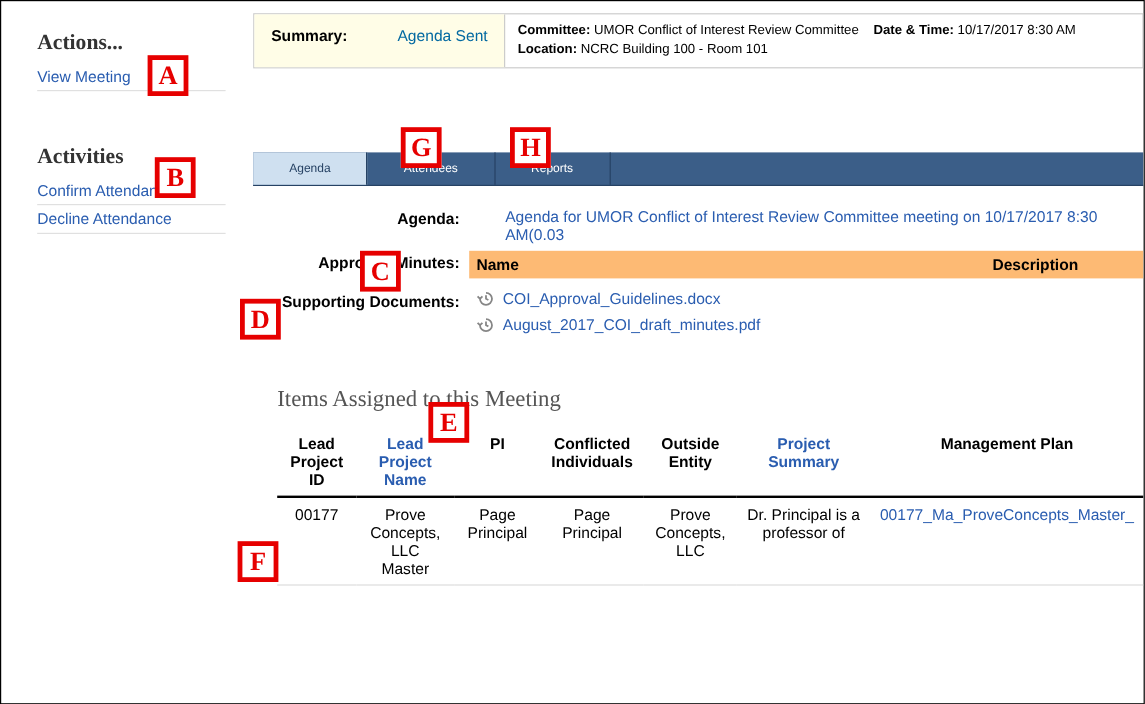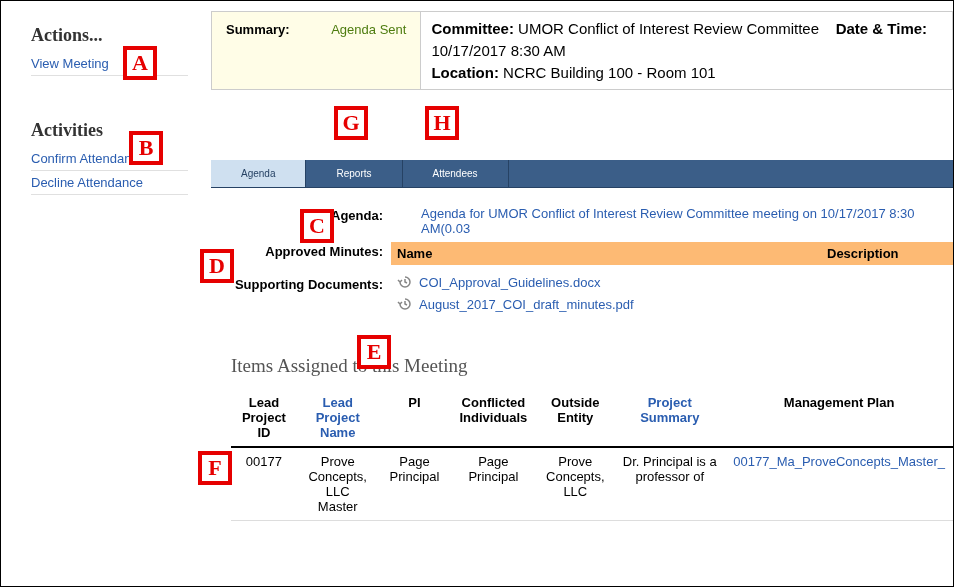--- a/index.html
+++ b/index.html
@@ -6,22 +6,22 @@
   body { font-family: Arial, Helvetica, sans-serif; font-size: 13px; color: #000; background: #fff; width: 954px; height: 587px; overflow: hidden; position: relative; border: 1px solid #000; }
   .container { display: flex; height: 100%; }
   .sidebar { width: 195px; padding: 10px 8px 10px 30px; }
   .sidebar-heading { font-family: "Times New Roman", serif; font-size: 18px; font-weight: bold; color: #333; margin-top: 14px; margin-bottom: 6px; }
   .sidebar-link { display: block; color: #2a5db0; text-decoration: none; font-size: 13px; padding: 4px 0; border-bottom: 1px solid #e0e0e0; }
   .sidebar-link.first { margin-top: 2px; }
   .main { flex: 1; padding: 10px 0 0 15px; overflow: hidden; }
   .status-bar { display: flex; border: 1px solid #ccc; margin-bottom: 20px; }
   .status-box { background: #fffde7; border-right: 1px solid #ccc; padding: 10px 14px; font-size: 13px; }
   .status-label { font-weight: bold; }
-  .status-value { color: #4d7c0f; margin-left: 38px; }
-  .meta-box { flex: 1; padding: 6px 10px; font-size: 15px; line-height: 1.45; }
+  .status-value { color: #0369a1; margin-left: 38px; }
+  .meta-box { flex: 1; padding: 6px 10px; font-size: 11px; line-height: 1.45; }
   .meta-bold { font-weight: bold; }
   .tabs { display: flex; background: #3b5e88; border-bottom: 1px solid #264264; margin-top: 70px; }
   .tab { padding: 8px 30px; color: #fff; font-size: 10px; cursor: pointer; border-right: 1px solid #264264; }
   .tab.active { background: #cfe0f0; color: #264264; }
   .content { padding: 18px 0 0 20px; }
   .field-row { display: flex; margin-bottom: 6px; font-size: 13px; align-items: flex-start; }
   .field-label { font-weight: bold; text-align: right; width: 160px; padding-right: 8px; padding-top: 2px; }
   .field-value { flex: 1; }
   .link { color: #2a5db0; text-decoration: none; }
   .doc-table { width: 100%; font-size: 13px; }
@@ -65,22 +65,22 @@
         </div>
         <div>
           <span class="meta-bold">Location:</span>
           <span>NCRC Building 100 - Room 101</span>
         </div>
       </div>
     </div>
 
     <div class="tabs">
       <div class="tab active">Agenda</div>
+      <div class="tab">Attendees</div>
       <div class="tab">Reports</div>
-      <div class="tab">Attendees</div>
     </div>
 
     <div class="content">
       <div class="field-row">
         <div class="field-label">Agenda:</div>
         <div class="field-value" style="padding-left:30px;">
           <a href="#" class="link">Agenda for UMOR Conflict of Interest Review Committee meeting on 10/17/2017 8:30 AM(0.03</a>
         </div>
       </div>
       <div class="field-row">

